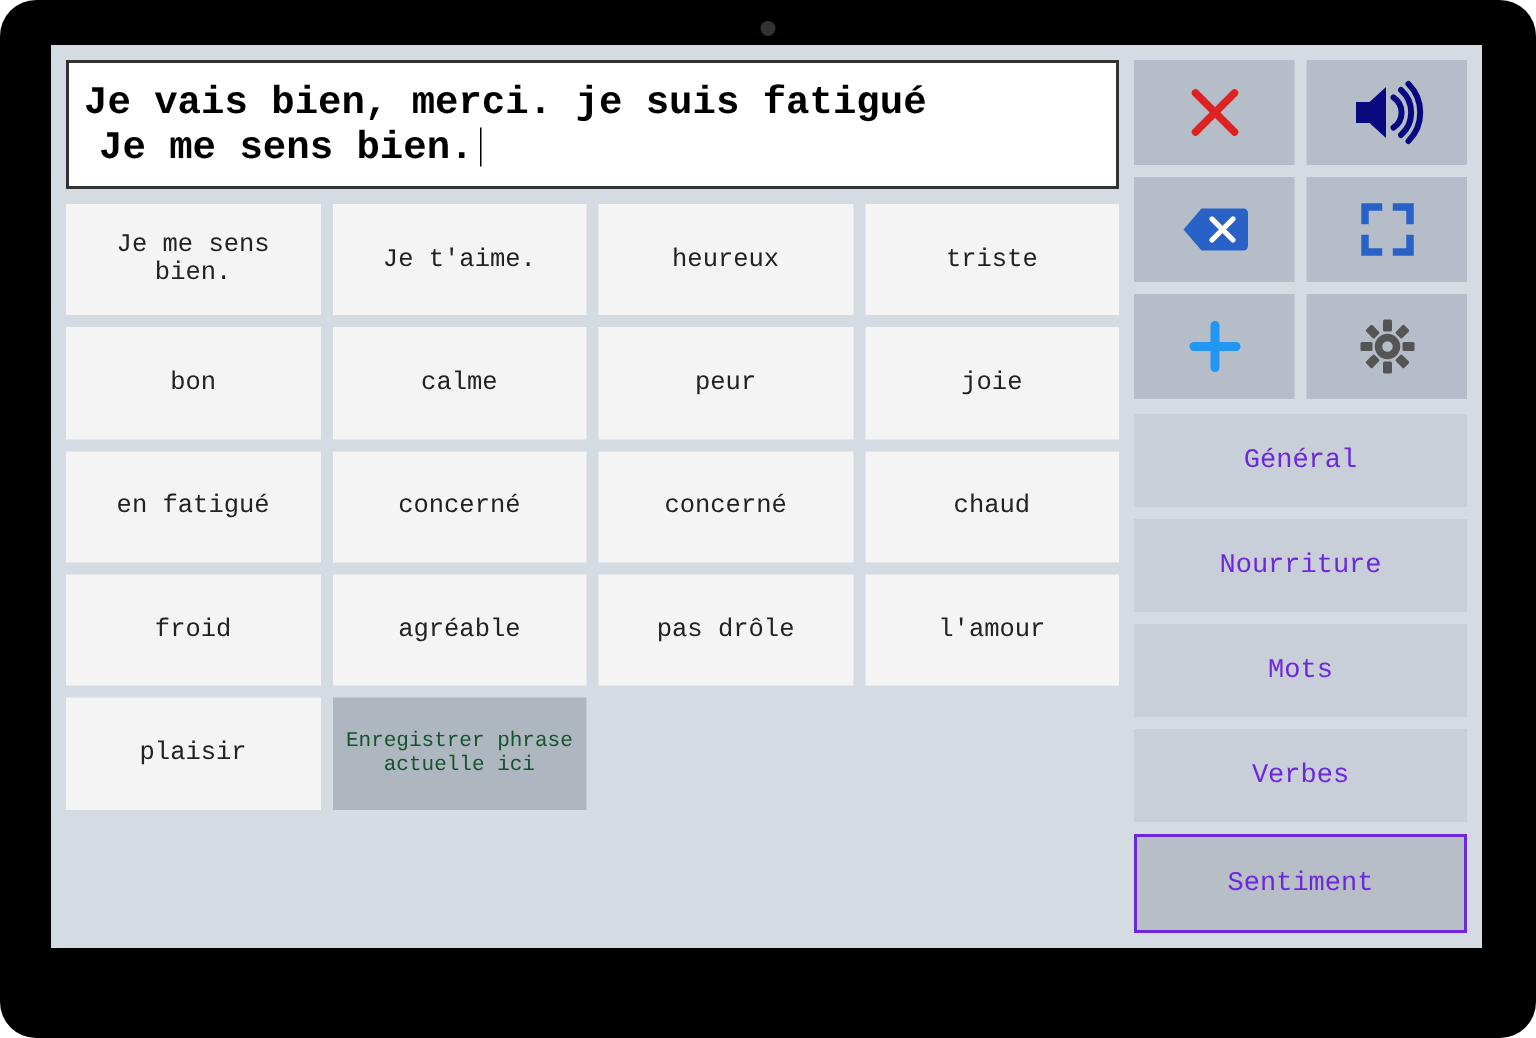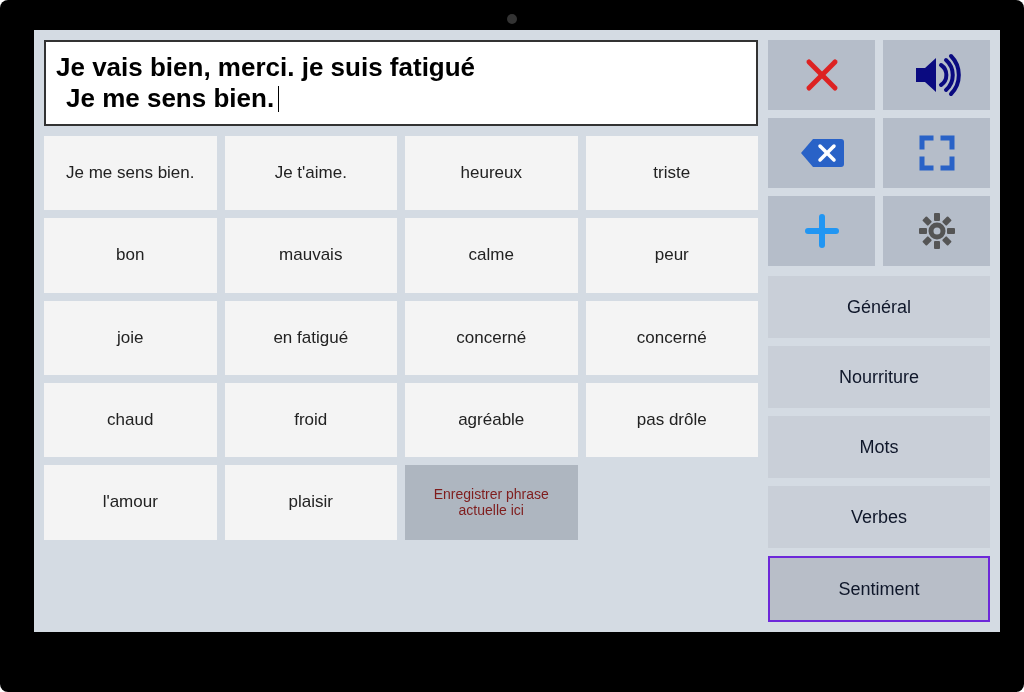--- a/index.html
+++ b/index.html
@@ -1,22 +1,23 @@
 <!DOCTYPE html>
 <html><head>
 <meta charset="utf-8">
 <style>
   * { box-sizing: border-box; margin: 0; padding: 0; }
   html, body { width: 1024px; height: 692px; background: #fff; font-family: Arial, Helvetica, sans-serif; }
   .tablet {
     width: 1024px; height: 692px;
     background: #000;
-    border-radius: 8px;
-    padding: 30px 24px 60px 34px;
+    border-radius: 24px;
+    padding: 30px 36px 60px 34px;
     position: relative;
+    font-family: Liberation Mono, monospace;
   }
   .camera {
     position: absolute; top: 14px; left: 50%; transform: translateX(-50%);
     width: 10px; height: 10px; border-radius: 50%; background: #333;
   }
   .screen {
     width: 100%; height: 100%;
     background: #d4dbe3;
     display: flex;
     gap: 10px;
@@ -45,21 +46,21 @@
   .word-cell {
     background: #f4f4f4;
     display: flex; align-items: center; justify-content: center;
     text-align: center;
     font-size: 17px; color: #222;
     padding: 4px;
     cursor: pointer;
   }
   .save-cell {
     background: #aeb6c0;
-    font-size: 14px; color: #7f1d1d;
+    font-size: 14px; color: #14532d;
     line-height: 1.2;
   }
   .empty-cell { background: transparent; cursor: default; }
   .right {
     width: 222px; display: flex; flex-direction: column; gap: 10px;
   }
   .icon-grid {
     display: grid;
     grid-template-columns: 1fr 1fr;
     grid-template-rows: repeat(3, 70px);
@@ -70,21 +71,21 @@
     display: flex; align-items: center; justify-content: center;
     cursor: pointer;
   }
   .cat-list {
     display: flex; flex-direction: column; gap: 8px; flex: 1;
   }
   .cat-btn {
     flex: 1;
     background: #c9cfd8;
     display: flex; align-items: center; justify-content: center;
-    font-size: 18px; color: #0f172a;
+    font-size: 18px; color: #6d28d9;
     cursor: pointer;
   }
   .cat-btn.active {
     background: #b8bec8;
     border: 2px solid #6d28d9;
   }
   svg { display: block; }
 </style>
 </head>
 <body>
@@ -99,21 +100,20 @@
           <span>Je me sens bien.</span>
           <span class="cursor"></span>
         </div>
       </div>
       <div class="word-grid" id="word-grid">
           <div class="word-cell">Je me sens bien.</div>
           <div class="word-cell">Je t'aime.</div>
           <div class="word-cell">heureux</div>
           <div class="word-cell">triste</div>
           <div class="word-cell">bon</div>
-          <div class="word-cell">mauvais</div>
           <div class="word-cell">calme</div>
           <div class="word-cell">peur</div>
           <div class="word-cell">joie</div>
           <div class="word-cell">en fatigué</div>
           <div class="word-cell">concerné</div>
           <div class="word-cell">concerné</div>
           <div class="word-cell">chaud</div>
           <div class="word-cell">froid</div>
           <div class="word-cell">agréable</div>
           <div class="word-cell">pas drôle</div>

